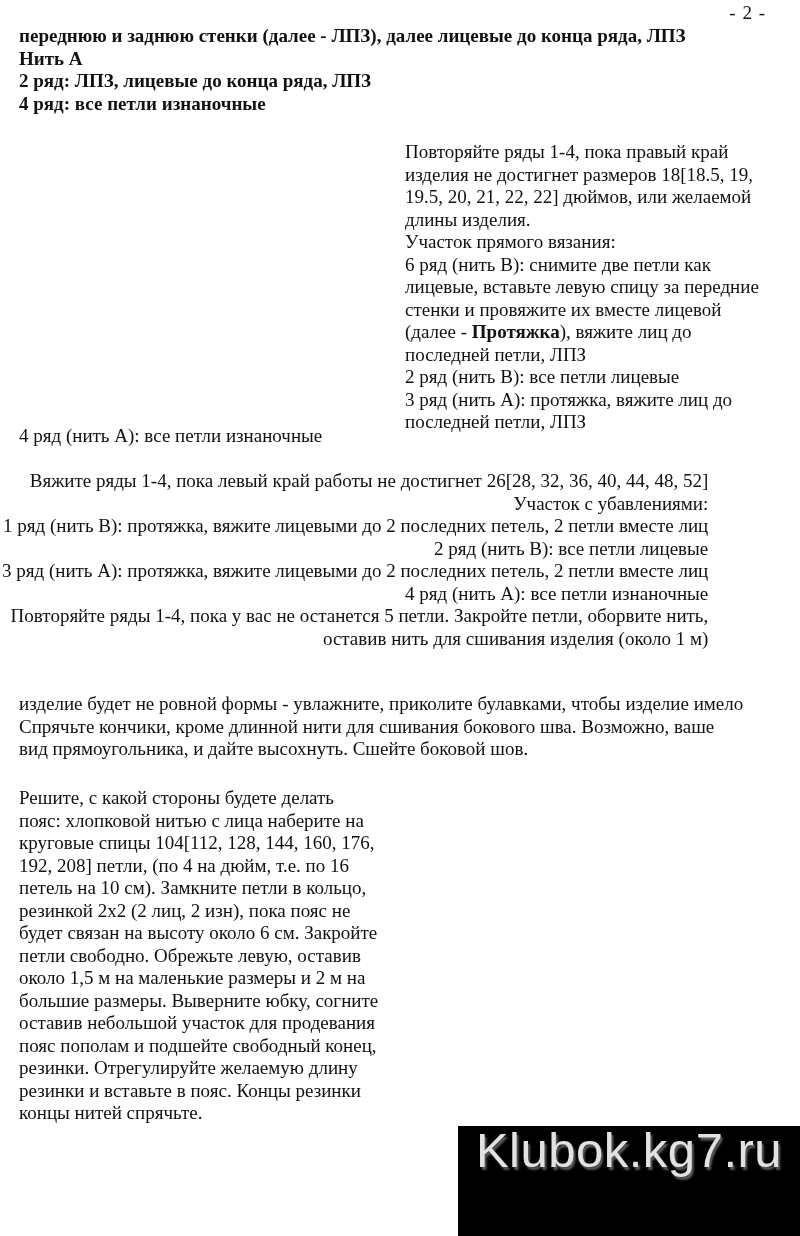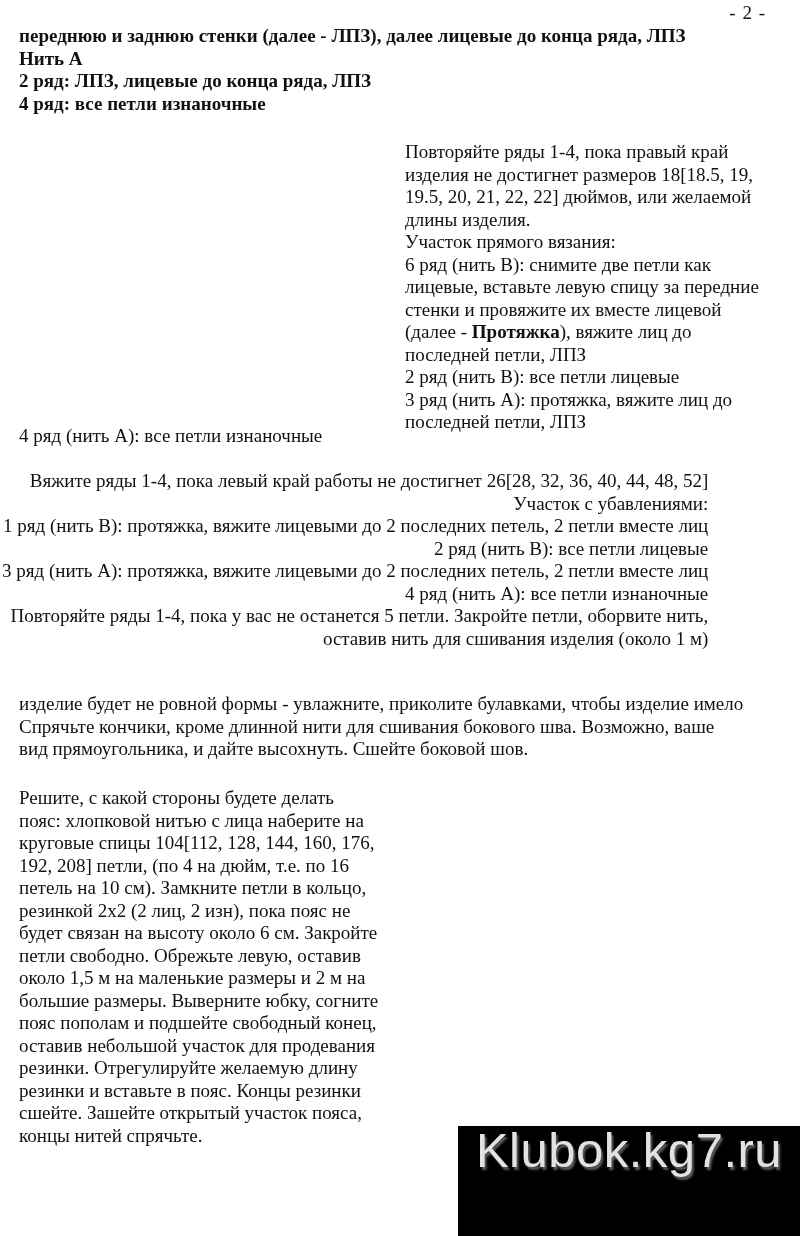--- a/index.html
+++ b/index.html
@@ -113,25 +113,24 @@
       <div class="line"><span>Решите, с какой стороны будете делать</span></div>
       <div class="line"><span>пояс: хлопковой нитью с лица наберите на</span></div>
       <div class="line"><span>круговые спицы 104[112, 128, 144, 160, 176,</span></div>
       <div class="line"><span>192, 208] петли, (по 4 на дюйм, т.е. по 16</span></div>
       <div class="line"><span>петель на 10 см). Замкните петли в кольцо,</span></div>
       <div class="line"><span>резинкой 2х2 (2 лиц, 2 изн), пока пояс не</span></div>
       <div class="line"><span>будет связан на высоту около 6 см. Закройте</span></div>
       <div class="line"><span>петли свободно. Обрежьте левую, оставив</span></div>
       <div class="line"><span>около 1,5 м на маленькие размеры и 2 м на</span></div>
       <div class="line"><span>большие размеры. Выверните юбку, согните</span></div>
+      <div class="line"><span>оставив небольшой участок для продевания</span></div>
       <div class="line"><span>пояс пополам и подшейте свободный конец,</span></div>
-      <div class="line"><span>оставив небольшой участок для продевания</span></div>
       <div class="line"><span>резинки. Отрегулируйте желаемую длину</span></div>
       <div class="line"><span>резинки и вставьте в пояс. Концы резинки</span></div>
-      <div class="line"><span>сшейте. Зашейте открытый участок пояса,</span></div>
       <div class="line"><span>концы нитей спрячьте.</span></div>
     </div>
 
   <div class="watermark">
     <span>Klubok.kg7.ru</span>
   </div>
 
 </div>
 
 </body></html>

